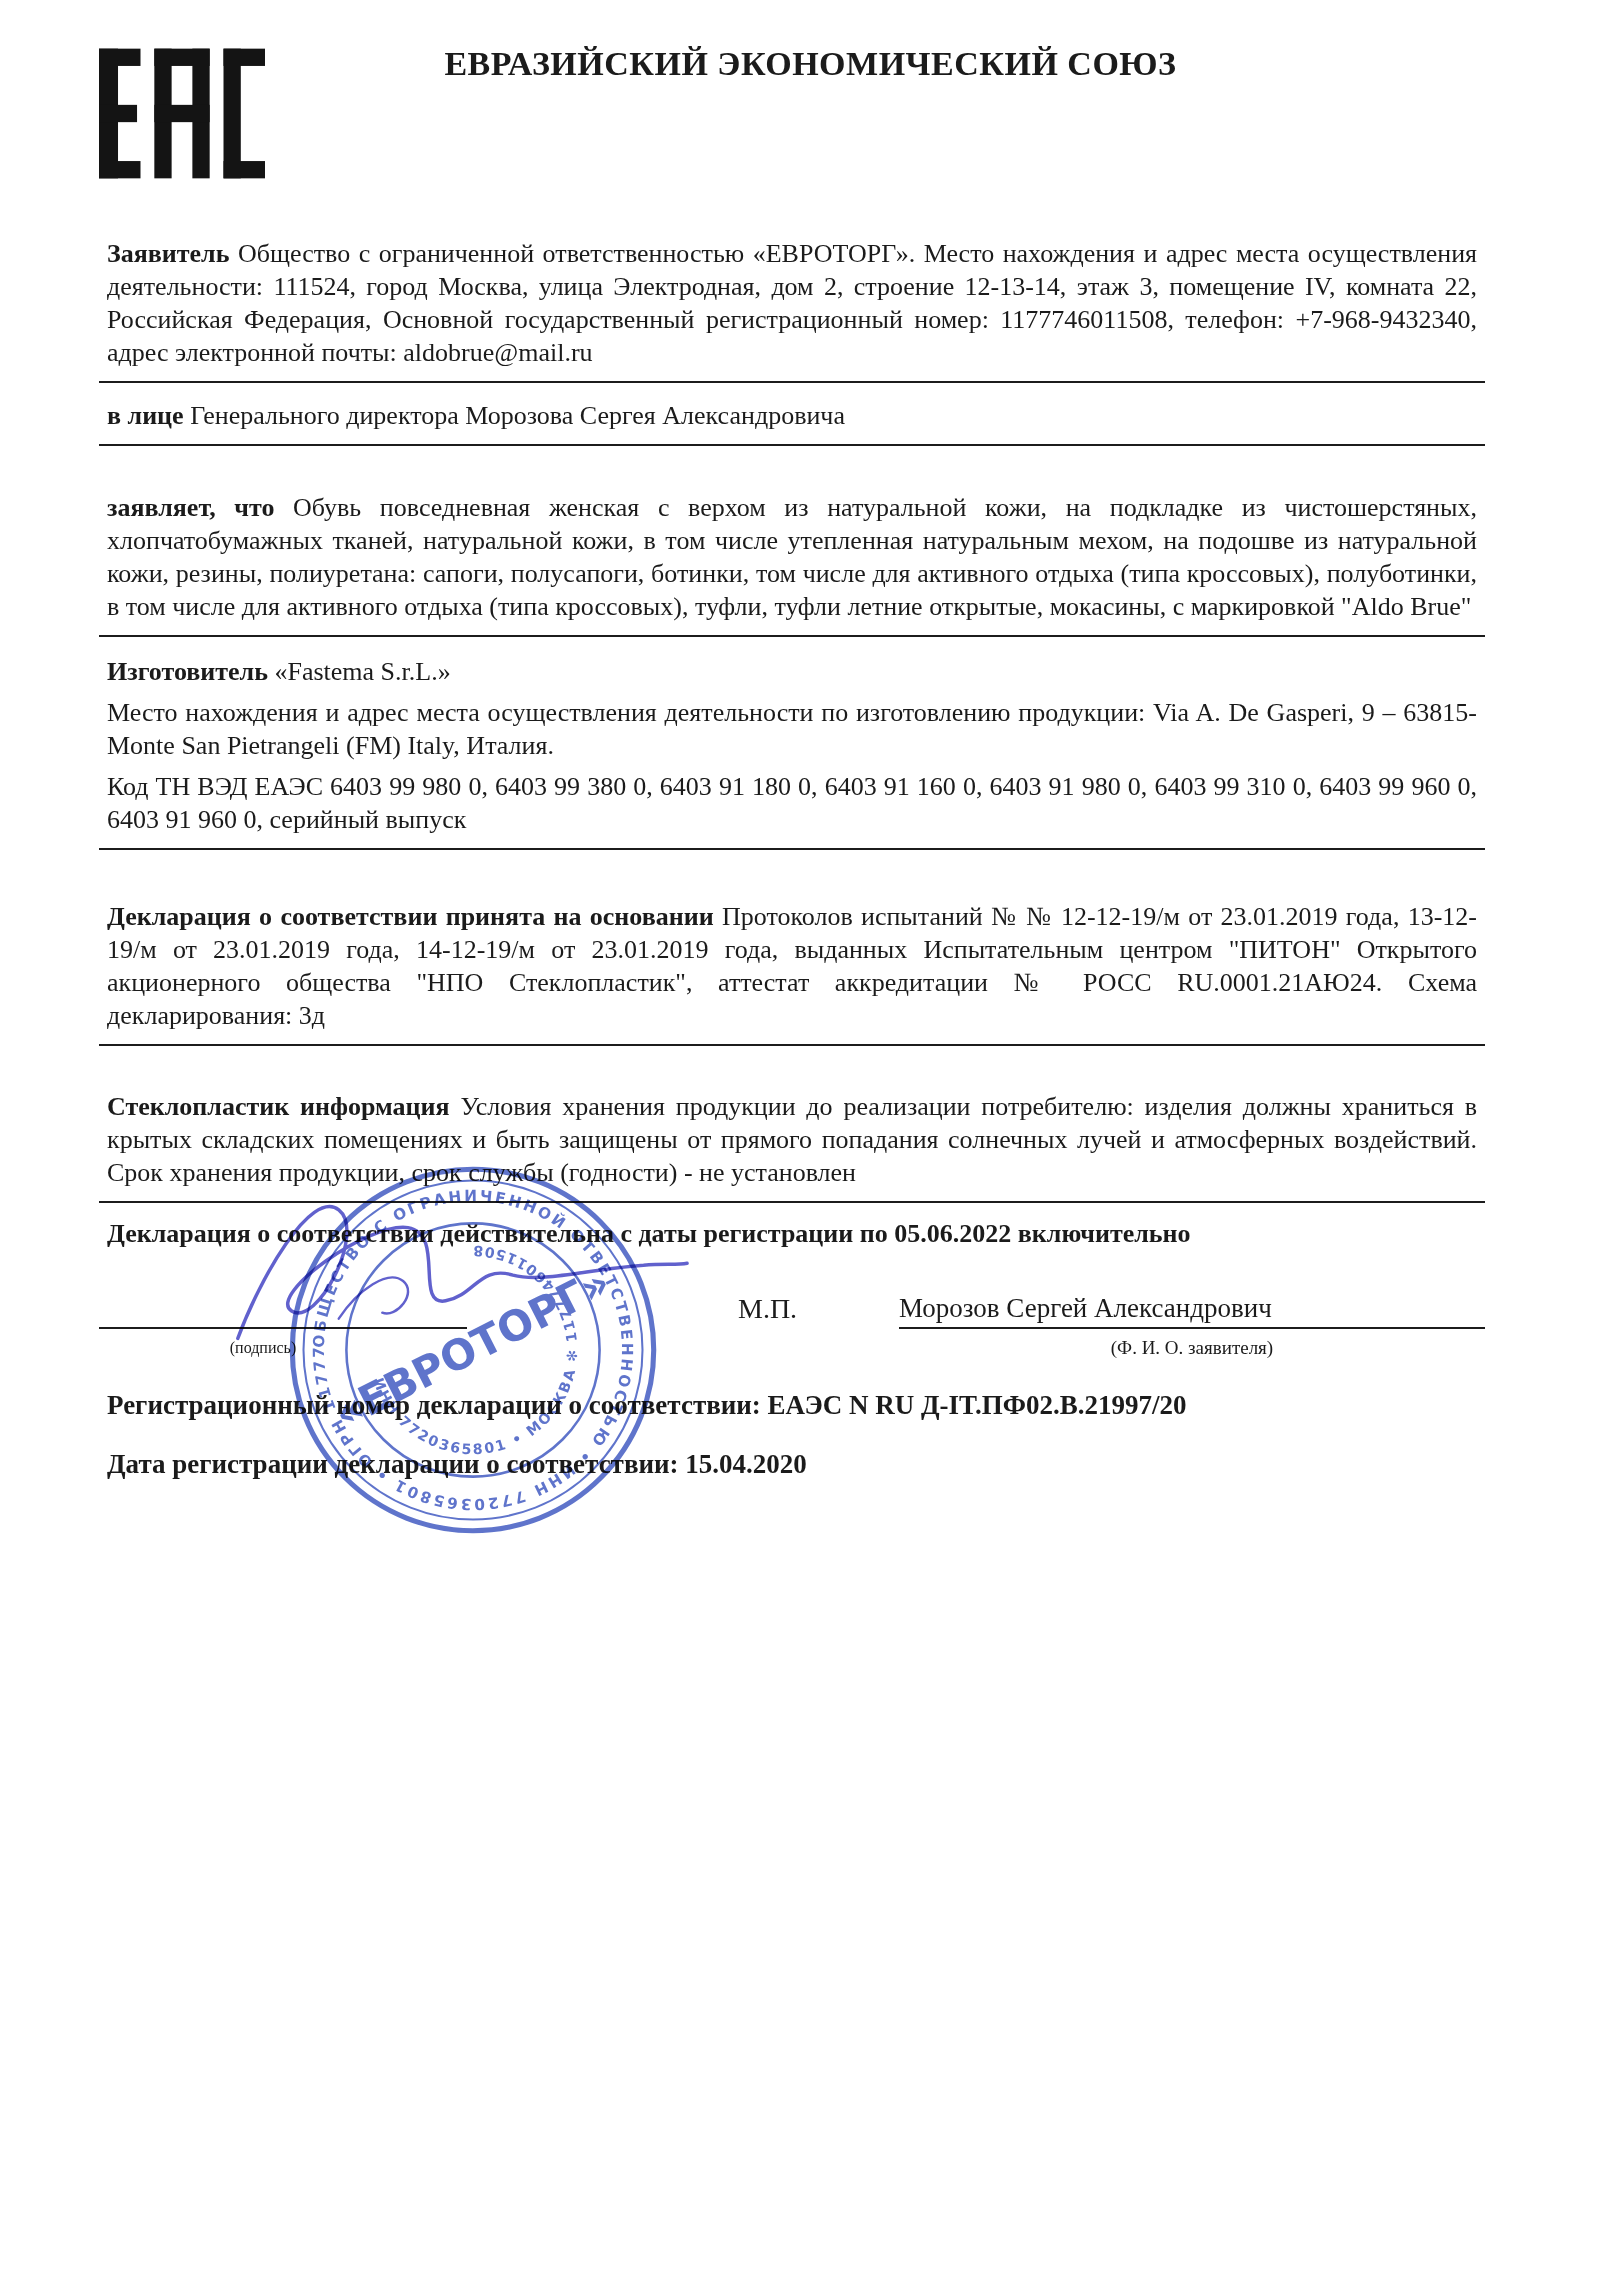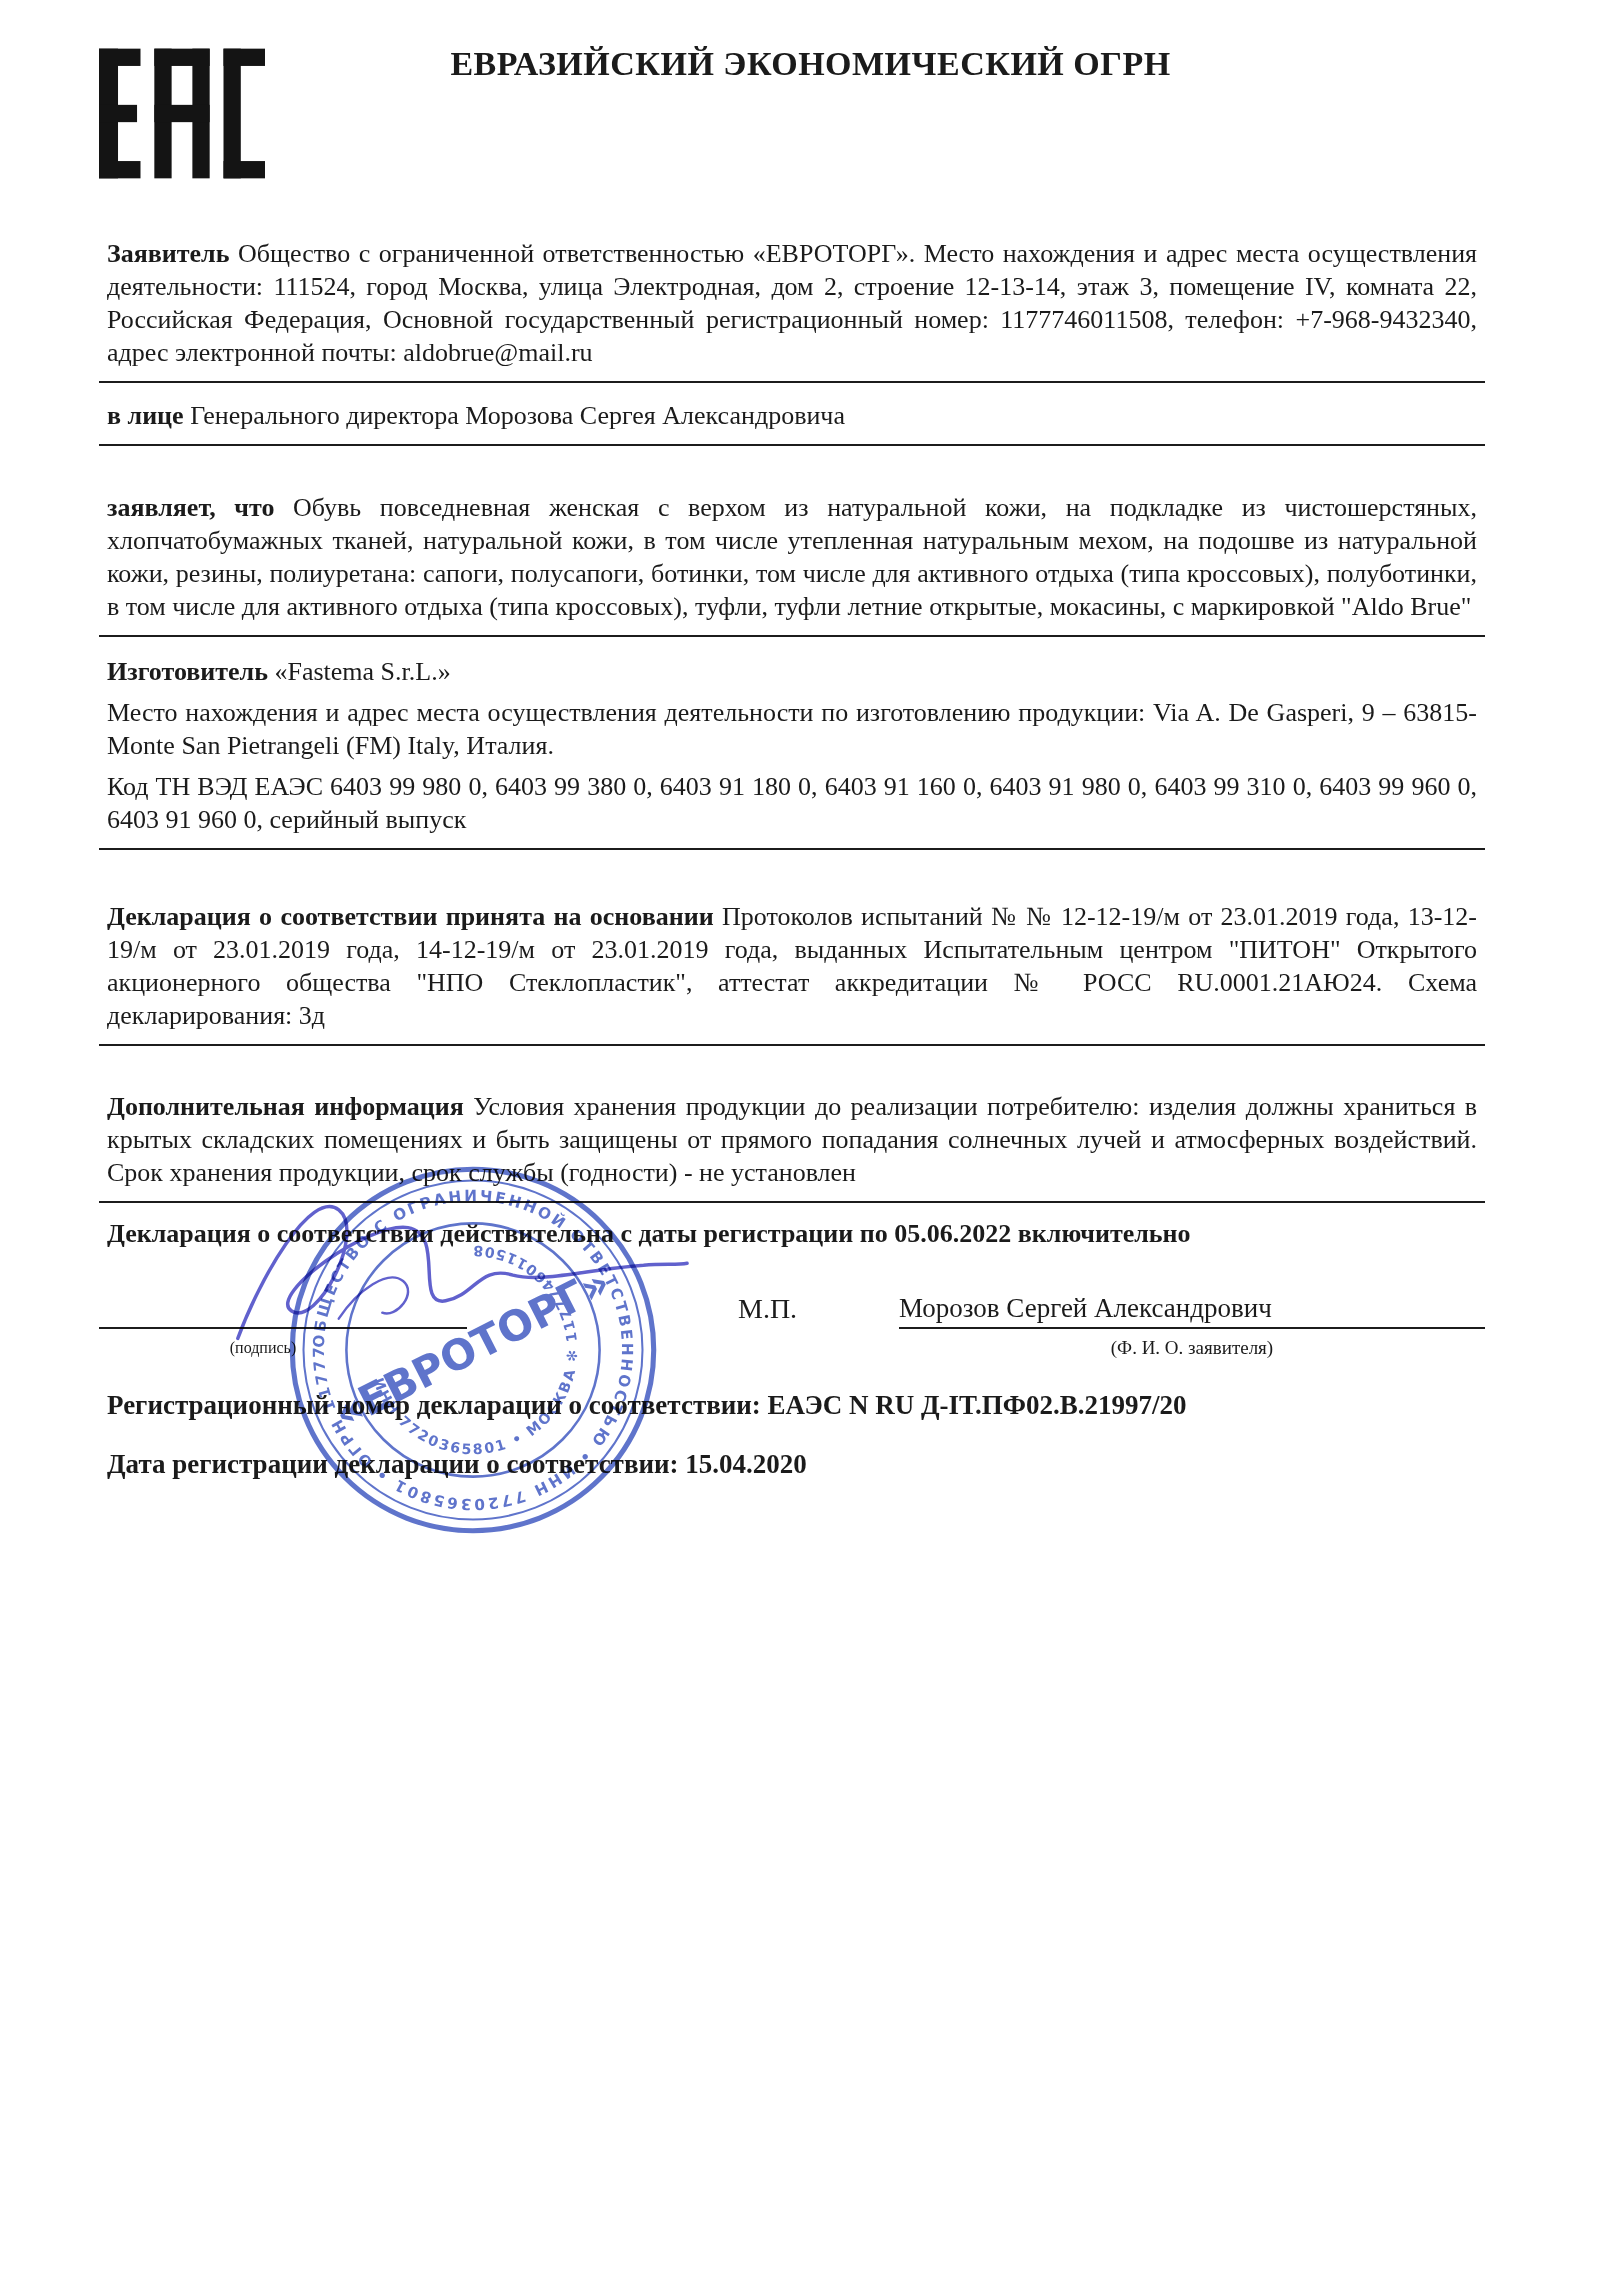--- a/index.html
+++ b/index.html
@@ -65,21 +65,21 @@
           <rect x="64" y="0" width="64" height="20"></rect>
           <rect x="64" y="65" width="64" height="20"></rect>
 
           <rect x="144" y="0" width="20" height="150"></rect>
           <rect x="144" y="0" width="48" height="20"></rect>
           <rect x="144" y="130" width="48" height="20"></rect>
         </g>
       </svg>
     </div>
     <div class="titles">
-      <div>ЕВРАЗИЙСКИЙ ЭКОНОМИЧЕСКИЙ ОГРН</div>
+      <div>ЕВРАЗИЙСКИЙ ЭКОНОМИЧЕСКИЙ СОЮЗ</div>
     </div>
   </div>
 
   <div class="content">
 
     <section class="sec">
       <p>
         <span class="lead">Заявитель</span>
         <span>Общество с ограниченной ответственностью «ЕВРОТОРГ». Место нахождения и адрес места осуществления деятельности: 111524, город Москва, улица Электродная, дом 2, строение 12-13-14, этаж 3, помещение IV, комната 22, Российская Федерация, Основной государственный регистрационный номер: 1177746011508, телефон: +7-968-9432340, адрес электронной почты: aldobrue@mail.ru</span>
       </p>
@@ -111,21 +111,21 @@
 
     <section class="sec" style="padding-top:42px;">
       <p>
         <span class="lead">Декларация о соответствии принята на основании</span>
         <span>Протоколов испытаний № № 12-12-19/м от 23.01.2019 года, 13-12-19/м от 23.01.2019 года, 14-12-19/м от 23.01.2019 года, выданных Испытательным центром "ПИТОН" Открытого акционерного общества "НПО Стеклопластик", аттестат аккредитации № РОСС RU.0001.21АЮ24. Схема декларирования: 3д</span>
       </p>
     </section>
 
     <section class="sec" style="padding-top:36px;">
       <p>
-        <span class="lead">Дополнительная информация</span>
+        <span class="lead">Стеклопластик информация</span>
         <span>Условия хранения продукции до реализации потребителю: изделия должны храниться в крытых складских помещениях и быть защищены от прямого попадания солнечных лучей и атмосферных воздействий. Срок хранения продукции, срок службы (годности) - не установлен</span>
       </p>
     </section>
 
     <p class="validity">Декларация о соответствии действительна с даты регистрации по 05.06.2022 включительно</p>
 
     <div class="sig-row">
       <div class="sig-line-left"></div>
       <div class="sig-caption-left">(подпись)</div>
       <div class="mp-label">М.П.</div>

